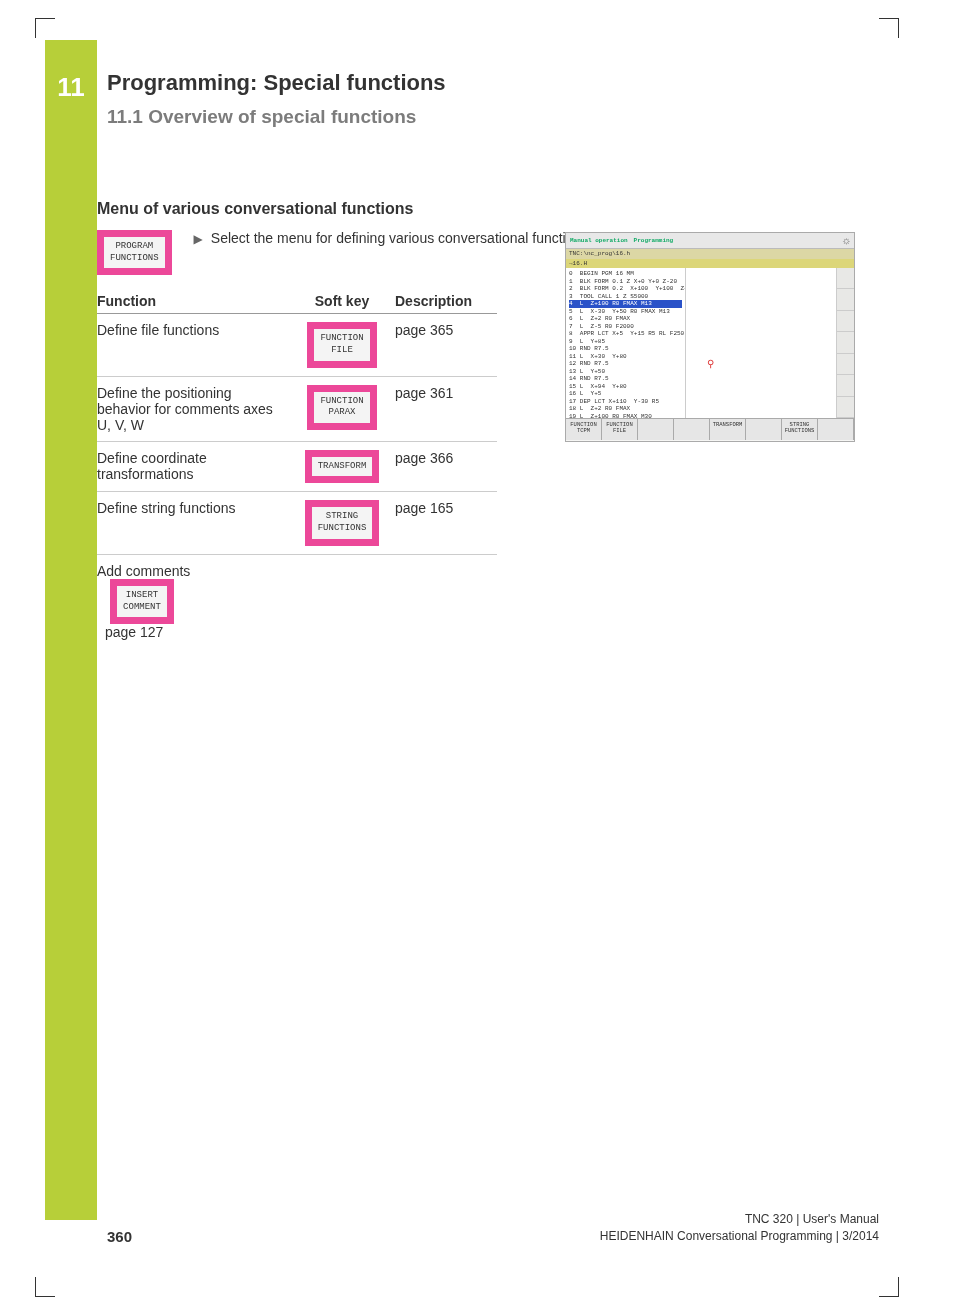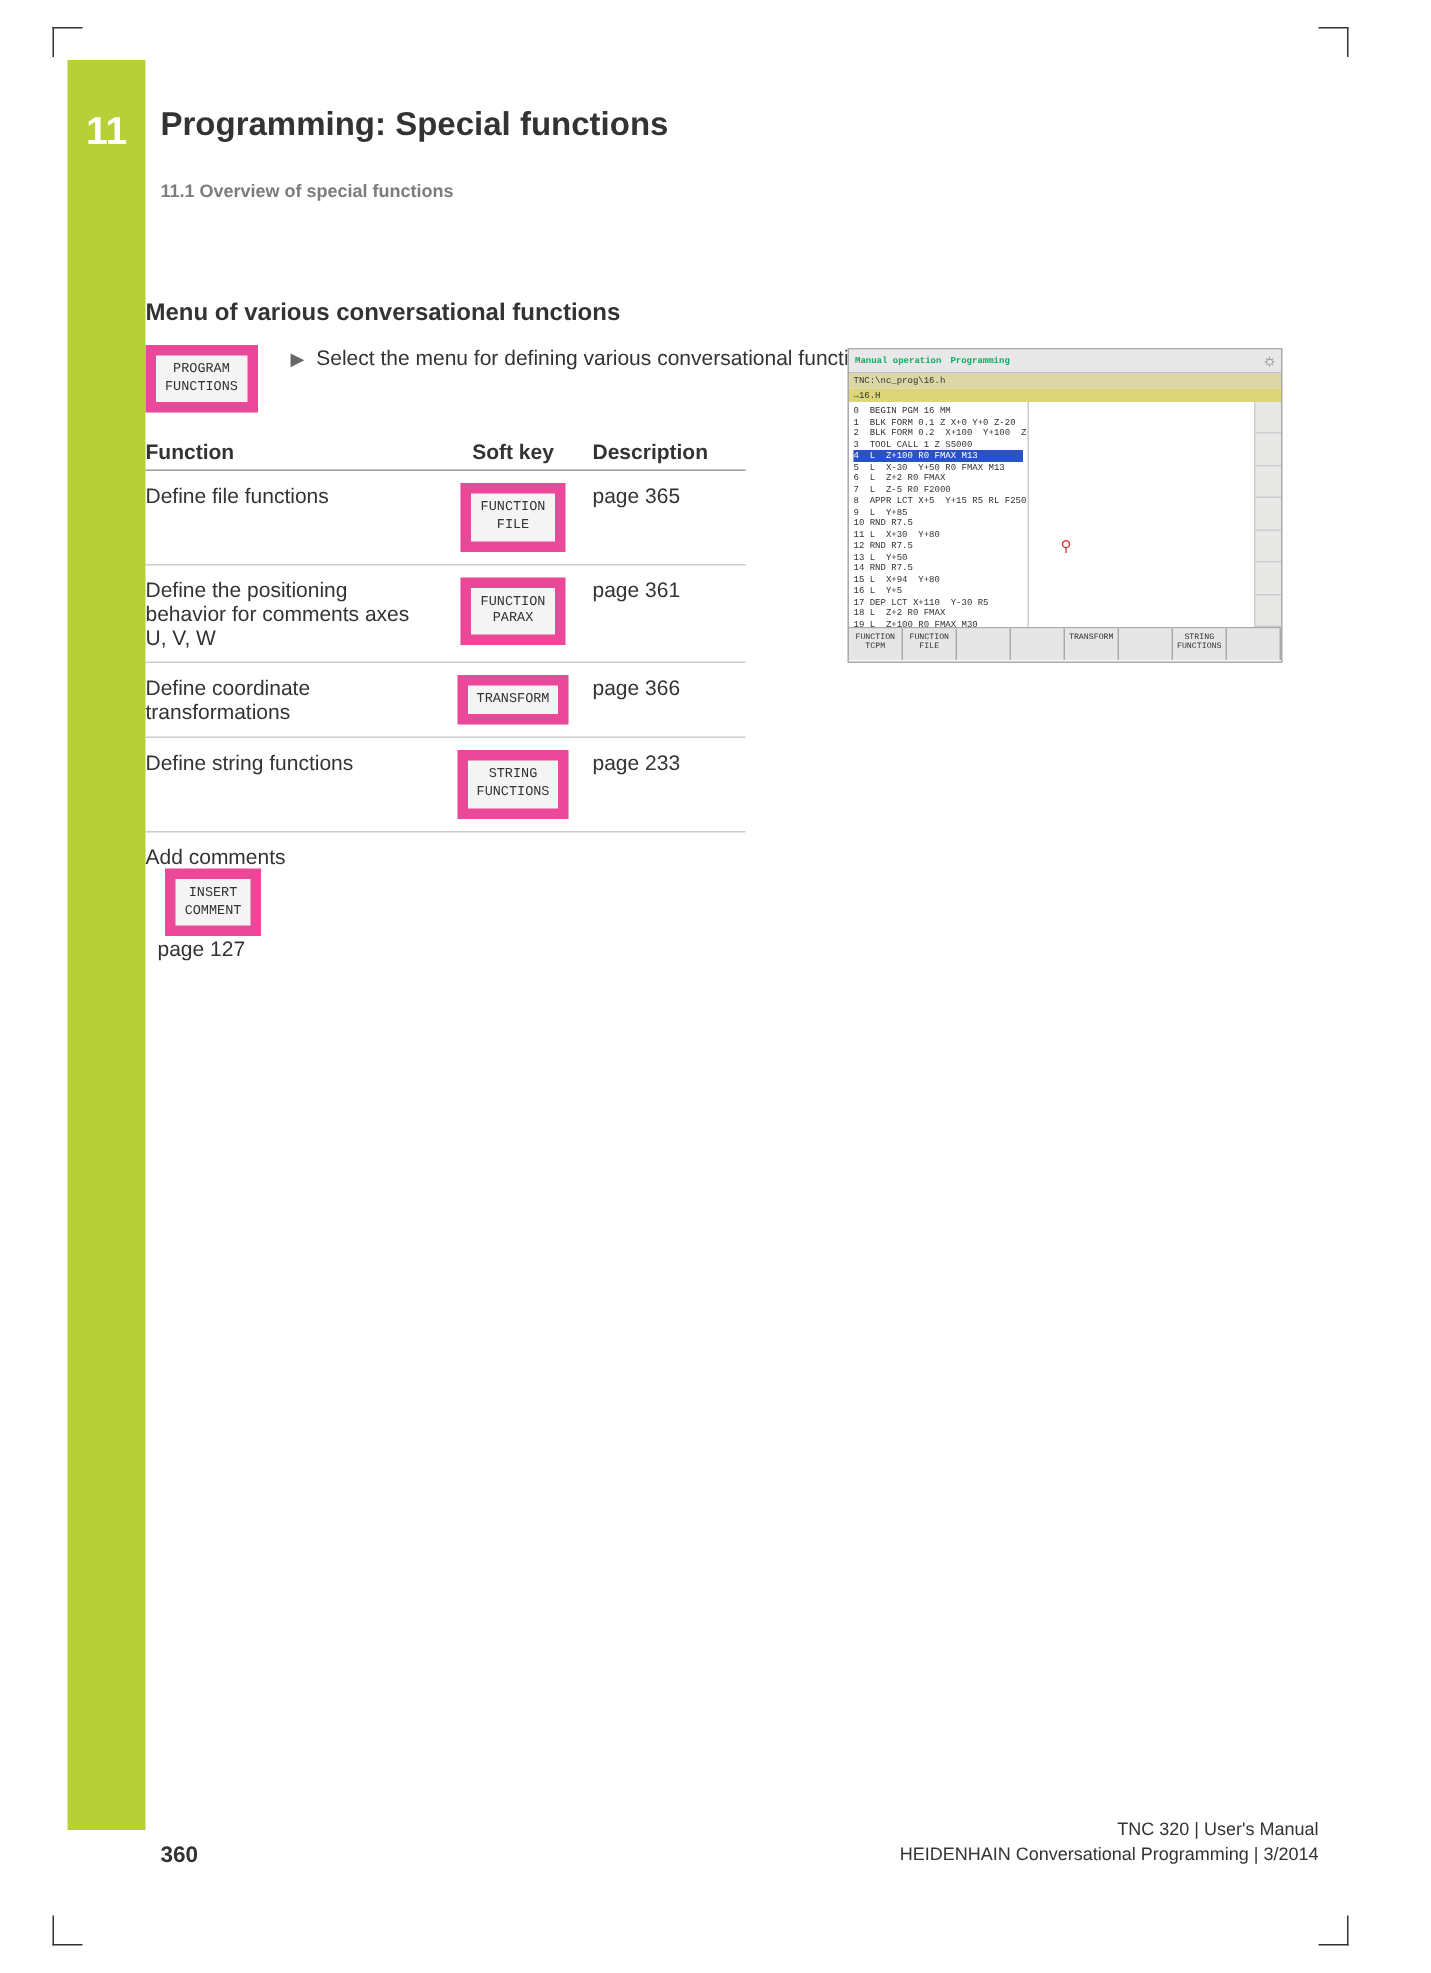--- a/index.html
+++ b/index.html
@@ -36,21 +36,21 @@
     text-align: center;
     font-size: 26px; font-weight: bold;
     color: #fff;
   }
 
   .heading-area {
     position: absolute;
     left: 62px; top: 30px; right: 0;
   }
   .h1 { font-size: 22px; font-weight: bold; color: #333; }
-  .h2 { font-size: 12px; font-weight: bold; color: #7c7c7c; margin-top: 24px; }
+  .h2 { font-size: 19px; font-weight: bold; color: #7c7c7c; margin-top: 10px; }
 
   .content {
     position: absolute;
     left: 52px; top: 160px; right: 0;
   }
 
   .section-title {
     font-size: 16px; font-weight: bold; color: #333; margin-bottom: 12px;
   }
 
@@ -169,21 +169,21 @@
           </div>
         <div class="col-desc">page 366</div>
       </div>
 
       <div class="row">
         <div class="col-func">Define string functions</div>
         <div class="col-key">
             <div class="softkey-btn" style="white-space:pre-line;">STRING
 FUNCTIONS</div>
           </div>
-        <div class="col-desc">page 233</div>
+        <div class="col-desc">page 165</div>
       </div>
 
       <div class="row" style="border-bottom:none;flex-direction:column;">
         <div class="col-func">Add comments</div>
         <div class="col-key">
             <div class="softkey-btn" style="white-space:pre-line;">INSERT
 COMMENT</div>
           </div>
         <div class="col-desc">page 127</div>
       </div>

